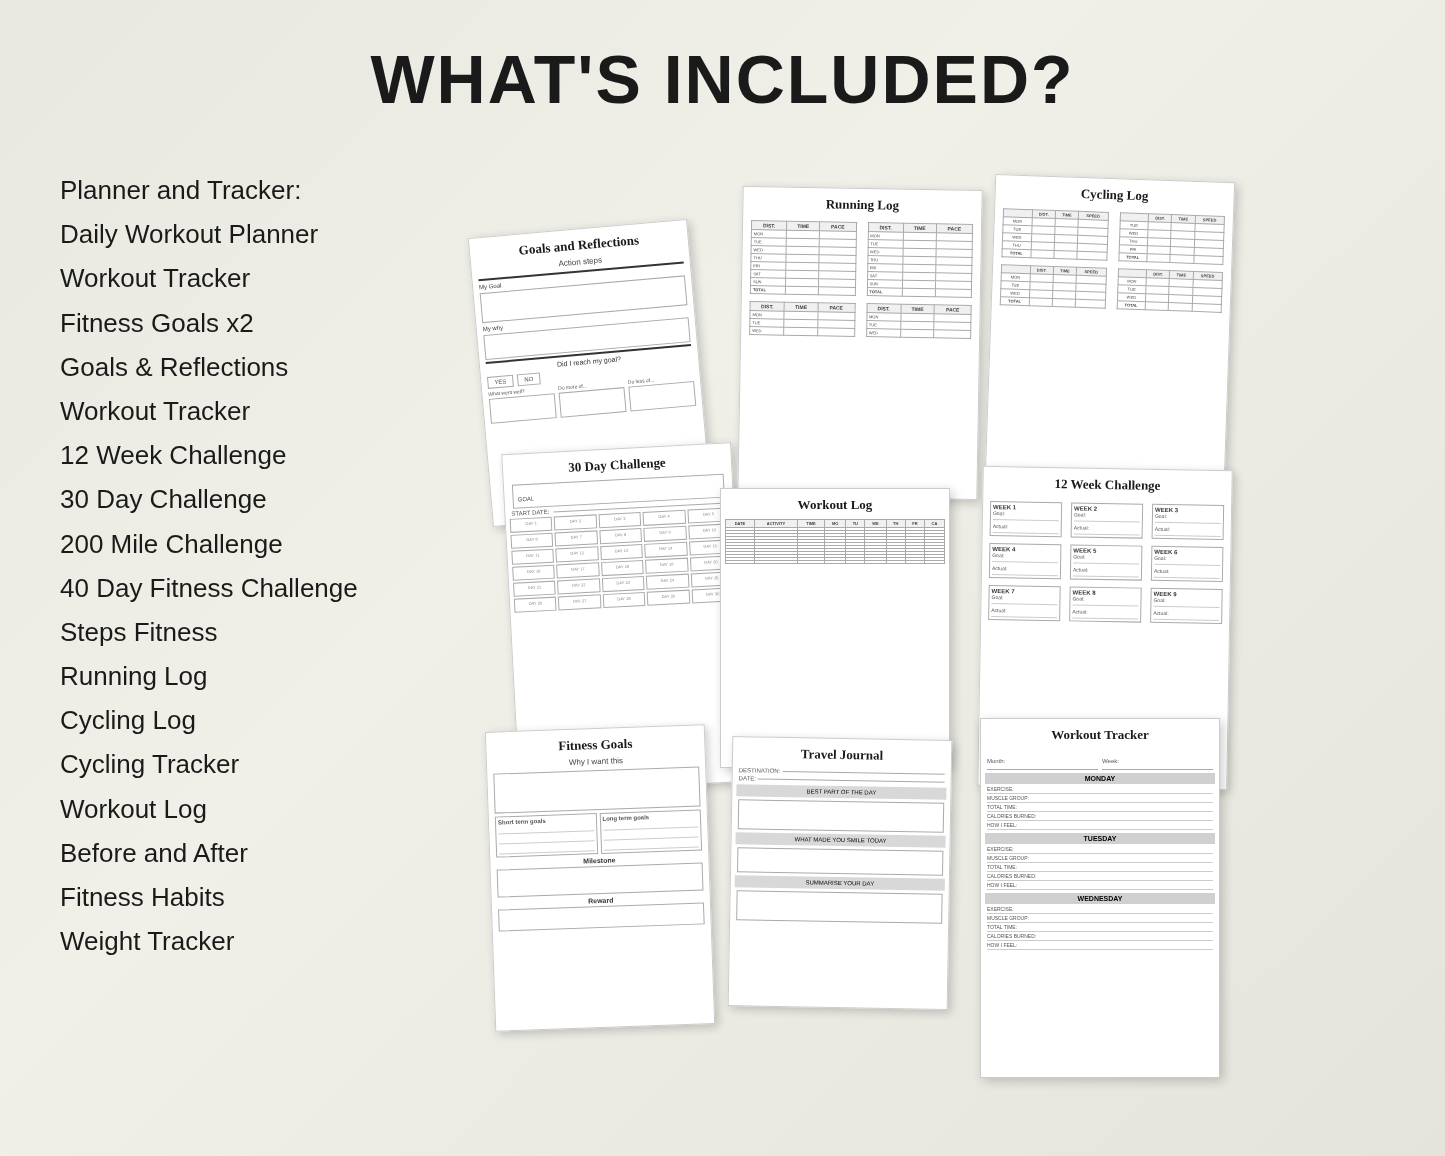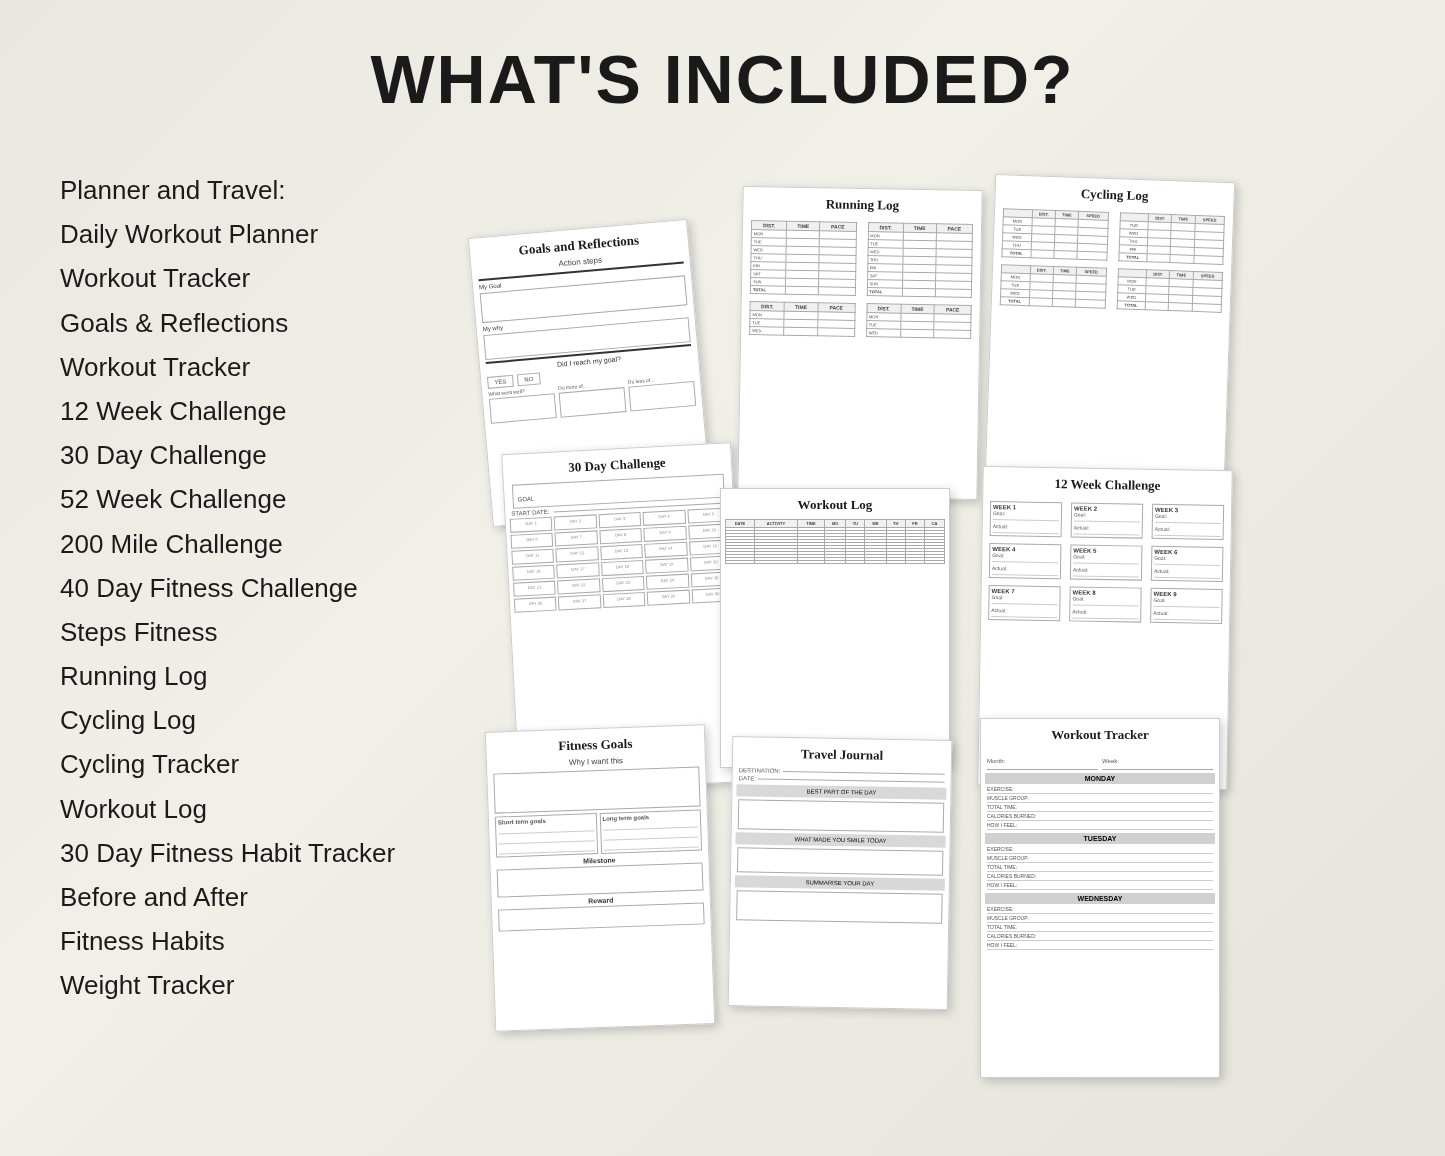--- a/index.html
+++ b/index.html
@@ -234,36 +234,35 @@
     }
   </style>
 </head>
 <body>
 
 <h1 class="main-title">WHAT'S INCLUDED?</h1>
 
 <div class="content-area">
 
   <div class="left-list">
-    <div class="list-item">Planner and Travel:</div>
+    <div class="list-item">Planner and Tracker:</div>
     <div class="list-item">Daily Workout Planner</div>
     <div class="list-item">Workout Tracker</div>
+    <div class="list-item">Fitness Goals x2</div>
     <div class="list-item">Goals &amp; Reflections</div>
     <div class="list-item">Workout Tracker</div>
     <div class="list-item">12 Week Challenge</div>
     <div class="list-item">30 Day Challenge</div>
-    <div class="list-item">52 Week Challenge</div>
     <div class="list-item">200 Mile Challenge</div>
     <div class="list-item">40 Day Fitness Challenge</div>
     <div class="list-item">Steps Fitness</div>
     <div class="list-item">Running Log</div>
     <div class="list-item">Cycling Log</div>
     <div class="list-item">Cycling Tracker</div>
     <div class="list-item">Workout Log</div>
-    <div class="list-item">30 Day Fitness Habit Tracker</div>
     <div class="list-item">Before and After</div>
     <div class="list-item">Fitness Habits</div>
     <div class="list-item">Weight Tracker</div>
   </div>
 
   <div class="pages-area">
 
     <div class="page-card card-goals">
       <div class="card-title">Goals and Reflections</div>
       <div class="card-subtitle">Action steps</div>

